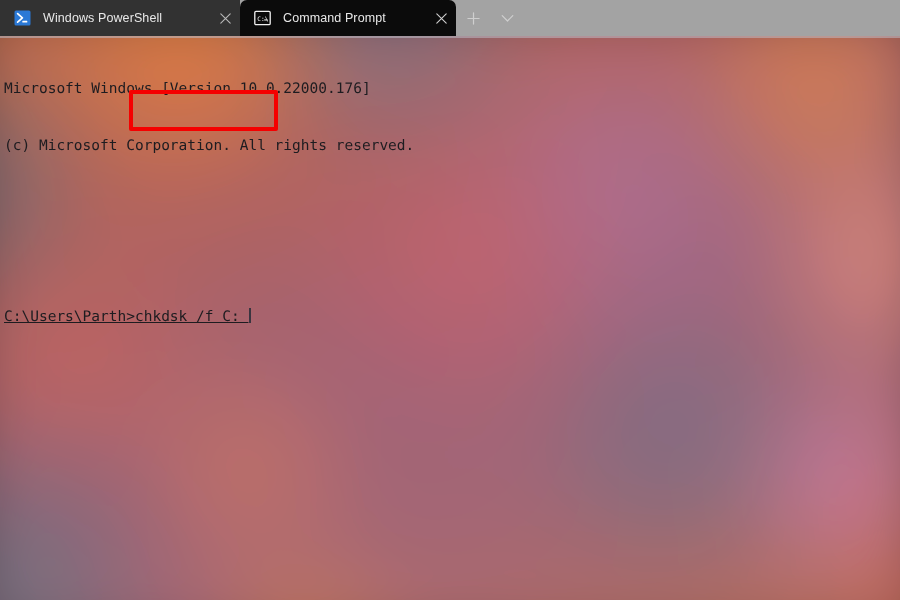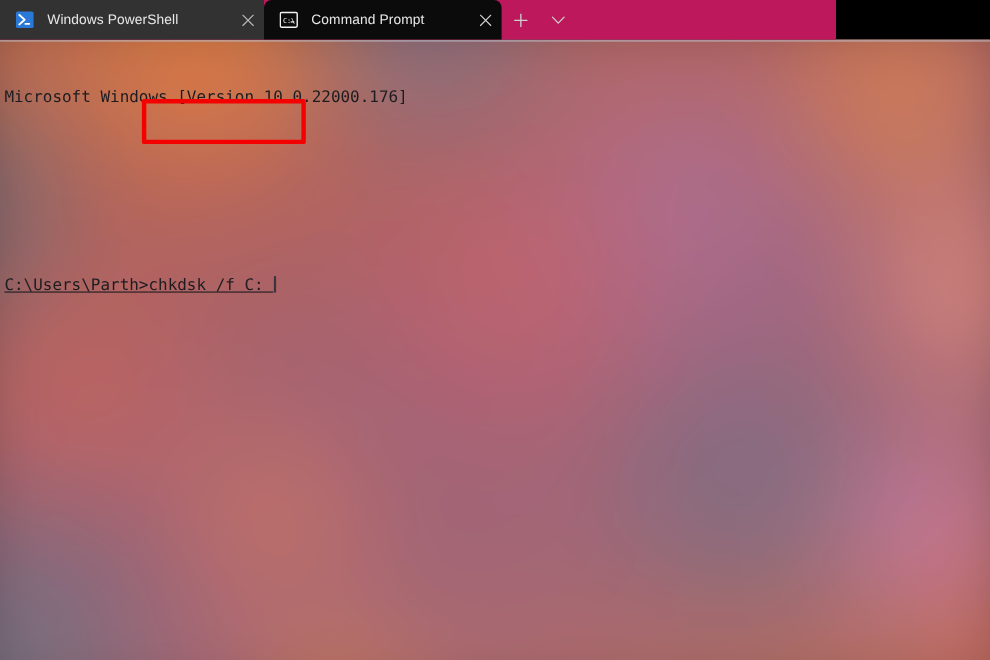--- a/index.html
+++ b/index.html
@@ -17,23 +17,23 @@
     position: relative;
     width: 900px;
     height: 600px;
     overflow: hidden;
   }
 
   
   .tabbar {
     position: absolute;
     top: 0; left: 0;
-    width: 760px;
-    height: 36px;
-    background: #be185d;
+    width: 900px;
+    height: 36px;
+    background: #a3a3a3;
     display: flex;
     align-items: flex-end;
     z-index: 40;
     box-sizing: border-box;
   }
 
   .tab {
     height: 36px;
     display: flex;
     align-items: center;
@@ -247,20 +247,21 @@
   </div>
 
   <div class="tabbar-underline"></div>
 
   <div class="terminal">
     <div class="wallpaper"></div>
     <div class="acrylic-veil"></div>
 
     <div class="term-text">
       <span class="term-line">Microsoft Windows [Version 10.0.22000.176]</span>
+      <span class="term-line">(c) Microsoft Corporation. All rights reserved.</span>
       <span class="term-line blank"></span>
       <span class="term-line blank"></span>
       <span class="prompt-line"><span>C:\Users\Parth&gt;</span><span>chkdsk /f C: </span><span class="cursor"></span></span>
     </div>
   </div>
 
   <div class="annotation-box"></div>
 
 </div>
 

